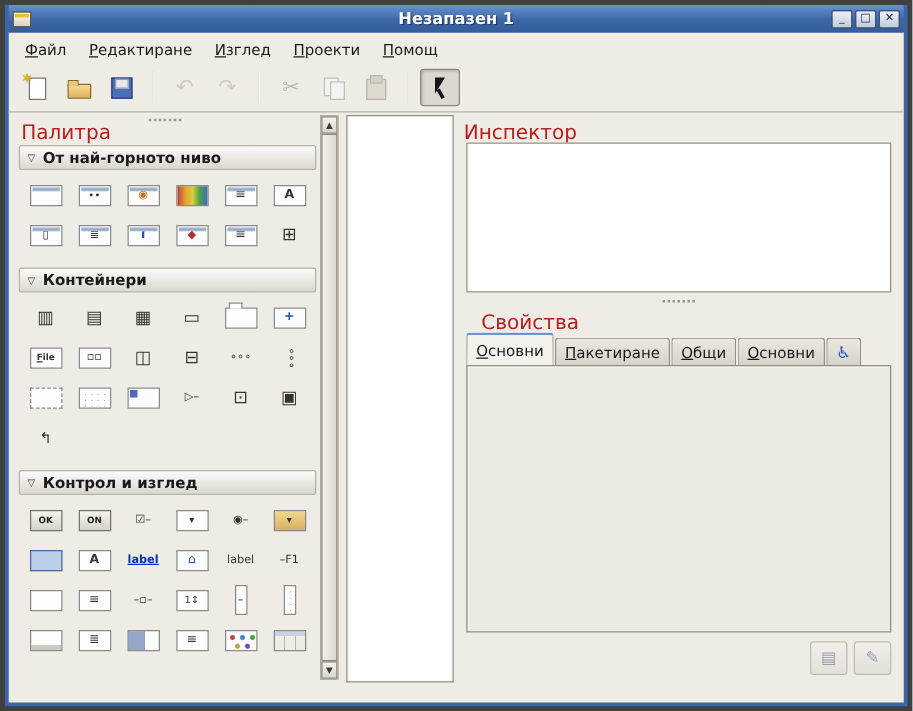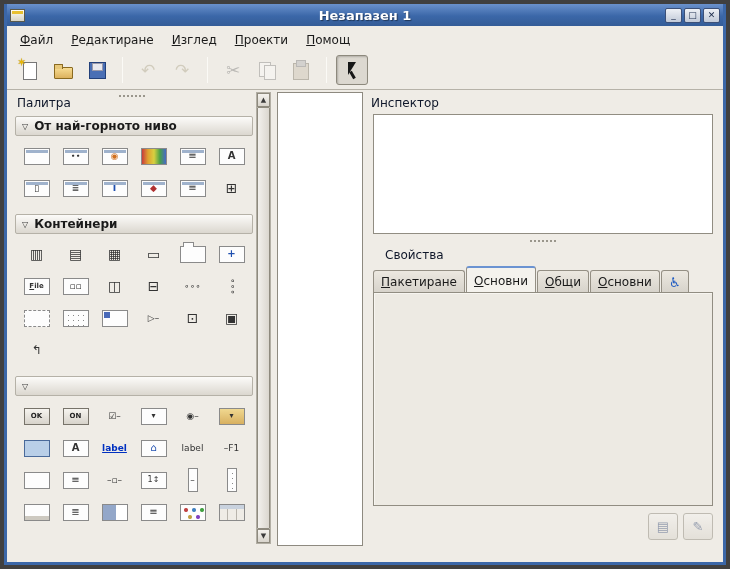--- a/index.html
+++ b/index.html
@@ -29,21 +29,21 @@
 .ic-save .tico::before{content:"";position:absolute;left:3px;top:3px;width:15px;height:15px;background:#4a6fb5;border:1px solid #23407a}
 .ic-save .tico::after{content:"";position:absolute;left:6px;top:4px;width:9px;height:6px;background:#e8e8ee;border:1px solid #99a}
 .ic-cut .tico{color:#666}
 .ic-copy .tico::before{content:"";position:absolute;left:3px;top:3px;width:10px;height:13px;background:#fff;border:1px solid #777}
 .ic-copy .tico::after{content:"";position:absolute;left:8px;top:6px;width:10px;height:13px;background:#fff;border:1px solid #777}
 .ic-paste .tico::before{content:"";position:absolute;left:3px;top:4px;width:14px;height:15px;background:#d8b878;border:1px solid #7a6020}
 .ic-paste .tico::after{content:"";position:absolute;left:6px;top:1px;width:8px;height:5px;background:#a8a8a8;border:1px solid #666}
 .ic-select .tico::before{content:"";position:absolute;left:7px;top:3px;width:0;height:0;border-top:13px solid #161616;border-right:8px solid transparent}
 .ic-select .tico::after{content:"";position:absolute;left:10px;top:12px;width:3px;height:8px;background:#161616;transform:rotate(-30deg)}
 .content{position:relative;flex:1}
-.panel-label{position:absolute;font-size:12px;color:#0f172a;cursor:default}
+.panel-label{position:absolute;font-size:16px;color:#b91c1c;cursor:default}
 .grip{position:absolute;width:26px;border-top:2px dotted #9a968c}
 .palette{position:absolute;left:8px;top:24px;width:238px}
 .sec-header{height:20px;display:flex;align-items:center;gap:6px;padding:0 6px;background:linear-gradient(#fcfbf9,#dbd7cf);border:1px solid #b5b1a7;border-radius:2px;font-weight:bold;cursor:default;margin-top:2px}
 .tri{font-size:8px;color:#3a3a3a}
 .grid{display:grid;grid-template-columns:repeat(6,1fr);padding:5px 2px 9px;row-gap:2px}
 .cell{height:30px;display:flex;align-items:center;justify-content:center;cursor:default}
 .wicon{width:26px;height:17px;background:#fdfdfd;border:1px solid #8a8a8a;display:flex;align-items:center;justify-content:center;position:relative;font-family:"DejaVu Sans",sans-serif}
 .g{font-size:8px;line-height:1;color:#333;white-space:nowrap}
 .cell.gs9 .g{font-size:9px}.cell.gs10 .g{font-size:10px}.cell.gs12 .g{font-size:12px}.cell.gs14 .g{font-size:14px}
 .cell.nobox .wicon{border:none;background:transparent}
@@ -331,20 +331,21 @@
               </span>
             </span>
             <span class="cell nobox gs12">
               <span class="wicon">
                 <span class="g">↰</span>
               </span>
             </span>
           </div>
         <div class="sec-header">
           <span class="tri">▽</span>
+          <span>Контрол и изглед</span>
         </div>
         <div class="grid">
 
         <span class="cell c-btn3d">
               <span class="wicon">
                 <span class="g">OK</span>
               </span>
             </span>
             <span class="cell c-btn3d">
               <span class="wicon">
@@ -472,26 +473,26 @@
 
       <div class="canvas"></div>
 
       <div class="rightpanel">
         <span class="panel-label insp-label">Инспектор</span>
         <div class="insp"></div>
         <span class="grip grip-right"></span>
         <span class="panel-label props-label">Свойства</span>
         <div class="tabs">
 
-        <span class="tab">
+        <span class="tab active">
+              <span class="tab-label">Основни</span>
+              <span class="tab-glyph"></span>
+            </span>
+            <span class="tab">
               <span class="tab-label">Пакетиране</span>
-              <span class="tab-glyph"></span>
-            </span>
-            <span class="tab active">
-              <span class="tab-label">Основни</span>
               <span class="tab-glyph"></span>
             </span>
             <span class="tab">
               <span class="tab-label">Общи</span>
               <span class="tab-glyph"></span>
             </span>
             <span class="tab">
               <span class="tab-label">Основни</span>
               <span class="tab-glyph"></span>
             </span>

